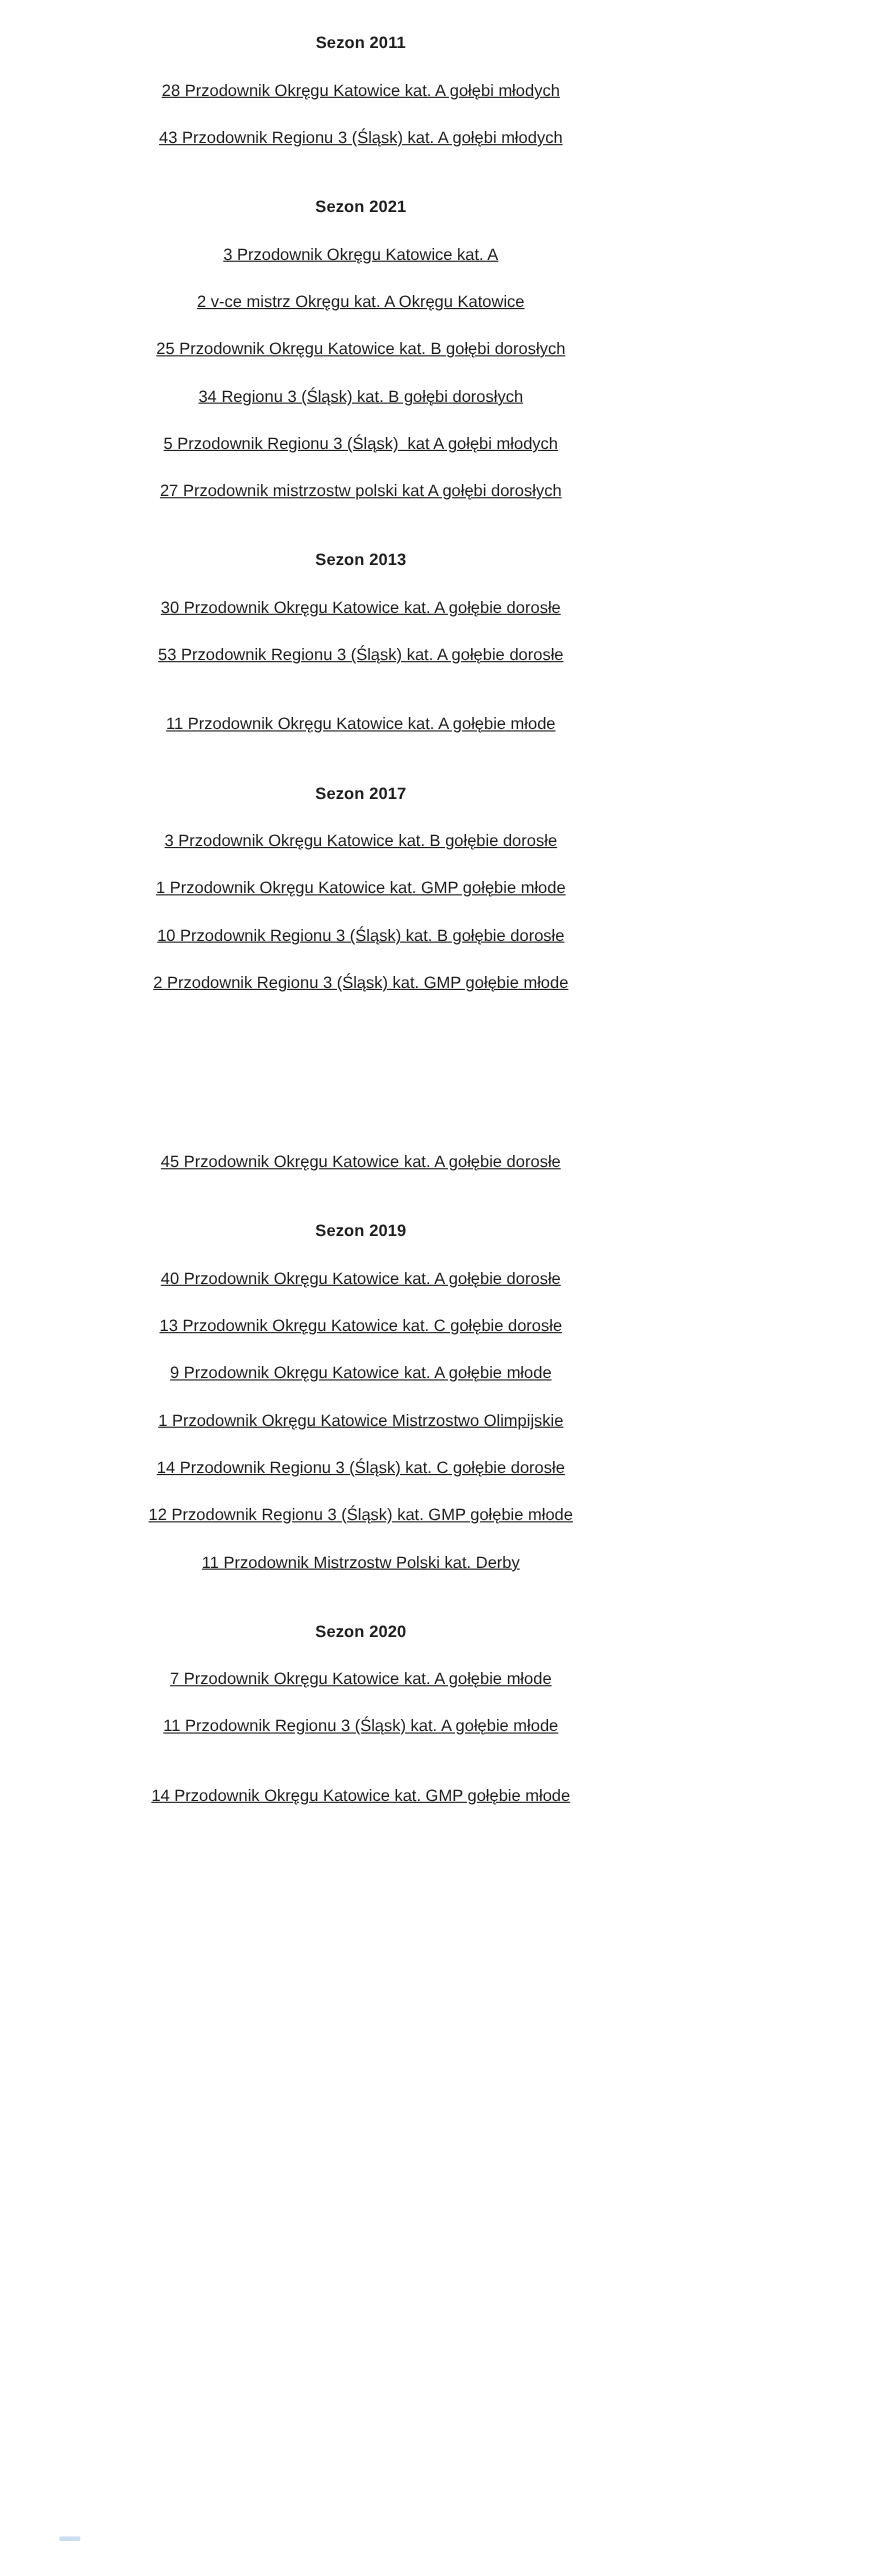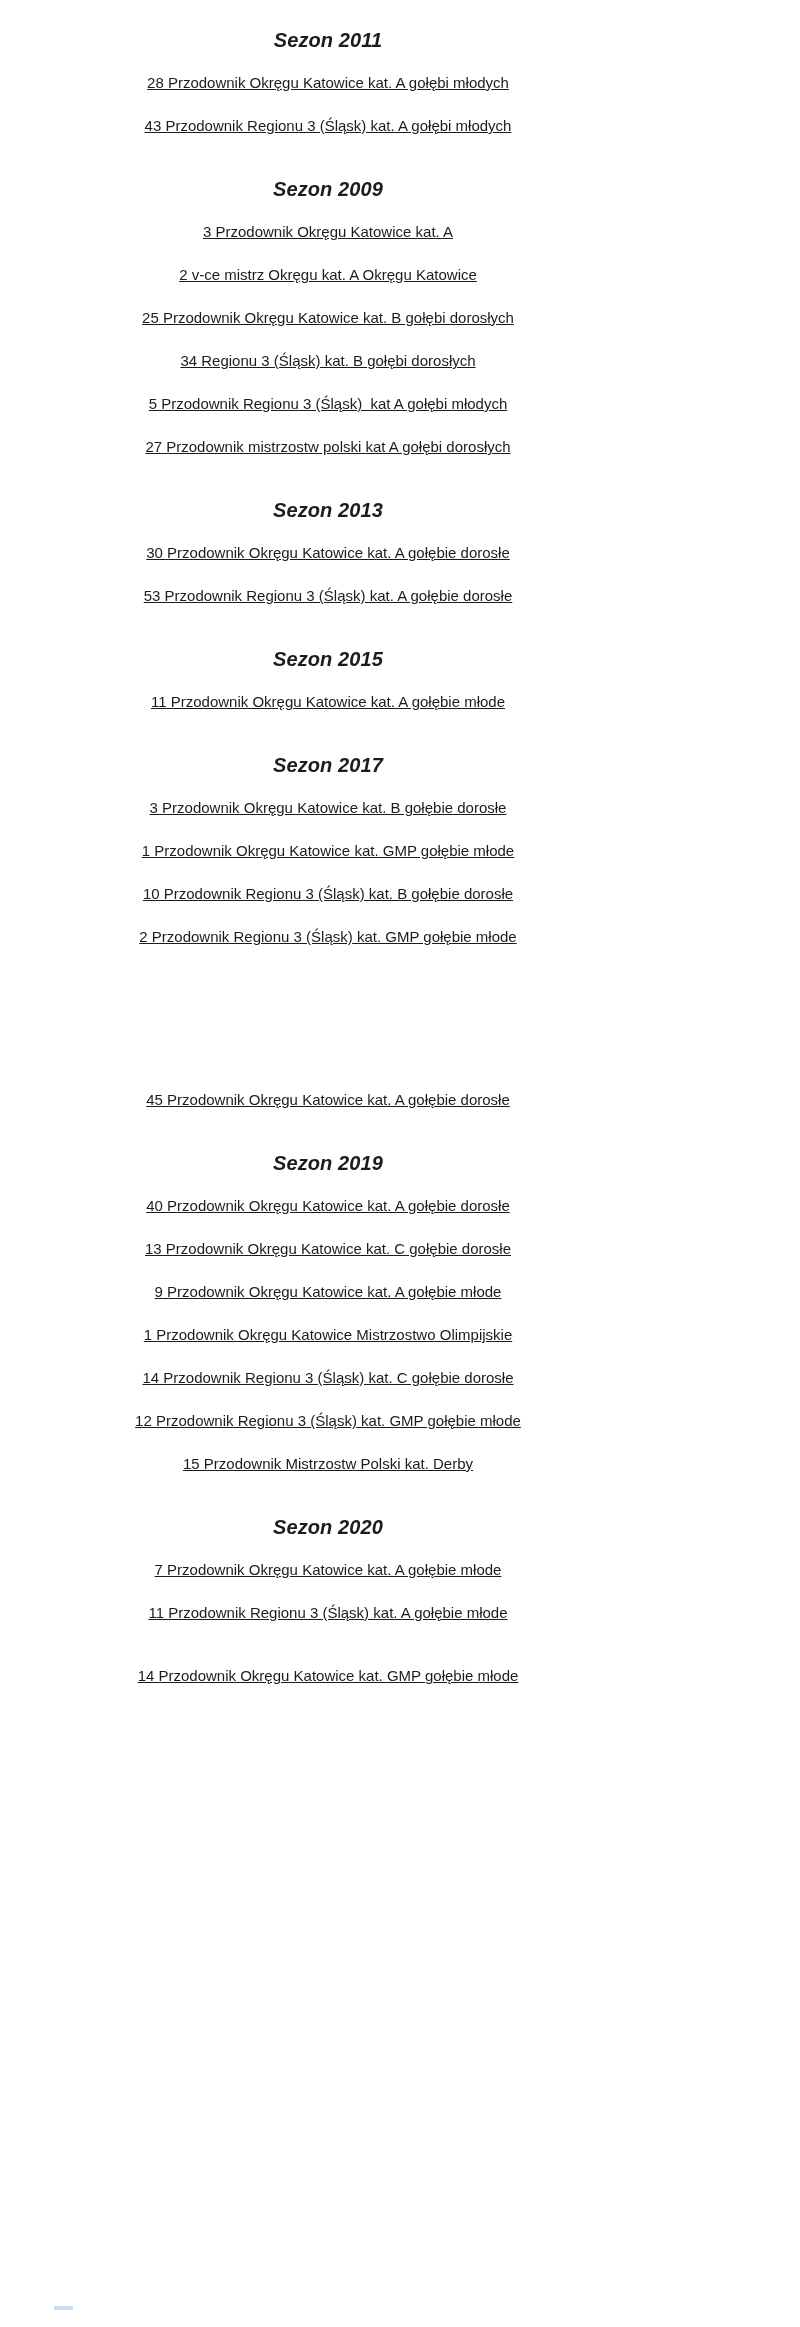--- a/index.html
+++ b/index.html
@@ -23,26 +23,25 @@
   .section {
     margin-top: 43px;      
   }
   .section:first-child {
     margin-top: 0;
   }
   .section.extra-gap {
     margin-top: 143px;     
   }
   .section-title {
-    font-size: 20px;
+    font-size: 15px;
     font-weight: 700;
     line-height: 20px;
     margin: 0 0 23px 0;
     letter-spacing: 0.1px;
-    font-style: italic;
   }
   .achievement {
     font-size: 15px;
     font-weight: 400;
     line-height: 20px;
     margin: 1px 0 23px 0;
     white-space: pre-wrap;
     text-decoration: underline;
   }
   .artifact-mark {
@@ -58,56 +57,55 @@
 </head>
 <body>
 
 <div class="page">
     <section class="section">
       <h2 class="section-title">Sezon 2011</h2>
       <p class="achievement">28 Przodownik Okręgu Katowice kat. A gołębi młodych</p>
       <p class="achievement">43 Przodownik Regionu 3 (Śląsk) kat. A gołębi młodych</p>
     </section>
     <section class="section">
-      <h2 class="section-title">Sezon 2009</h2>
+      <h2 class="section-title">Sezon 2021</h2>
       <p class="achievement">3 Przodownik Okręgu Katowice kat. A</p>
       <p class="achievement">2 v-ce mistrz Okręgu kat. A Okręgu Katowice</p>
       <p class="achievement">25 Przodownik Okręgu Katowice kat. B gołębi dorosłych</p>
       <p class="achievement">34 Regionu 3 (Śląsk) kat. B gołębi dorosłych</p>
       <p class="achievement">5 Przodownik Regionu 3 (Śląsk)  kat A gołębi młodych</p>
       <p class="achievement">27 Przodownik mistrzostw polski kat A gołębi dorosłych</p>
     </section>
     <section class="section">
       <h2 class="section-title">Sezon 2013</h2>
       <p class="achievement">30 Przodownik Okręgu Katowice kat. A gołębie dorosłe</p>
       <p class="achievement">53 Przodownik Regionu 3 (Śląsk) kat. A gołębie dorosłe</p>
     </section>
     <section class="section">
-      <h2 class="section-title">Sezon 2015</h2>
       <p class="achievement">11 Przodownik Okręgu Katowice kat. A gołębie młode</p>
     </section>
     <section class="section">
       <h2 class="section-title">Sezon 2017</h2>
       <p class="achievement">3 Przodownik Okręgu Katowice kat. B gołębie dorosłe</p>
       <p class="achievement">1 Przodownik Okręgu Katowice kat. GMP gołębie młode</p>
       <p class="achievement">10 Przodownik Regionu 3 (Śląsk) kat. B gołębie dorosłe</p>
       <p class="achievement">2 Przodownik Regionu 3 (Śląsk) kat. GMP gołębie młode</p>
     </section>
     <section class="section extra-gap">
       <p class="achievement">45 Przodownik Okręgu Katowice kat. A gołębie dorosłe</p>
     </section>
     <section class="section">
       <h2 class="section-title">Sezon 2019</h2>
       <p class="achievement">40 Przodownik Okręgu Katowice kat. A gołębie dorosłe</p>
       <p class="achievement">13 Przodownik Okręgu Katowice kat. C gołębie dorosłe</p>
       <p class="achievement">9 Przodownik Okręgu Katowice kat. A gołębie młode</p>
       <p class="achievement">1 Przodownik Okręgu Katowice Mistrzostwo Olimpijskie</p>
       <p class="achievement">14 Przodownik Regionu 3 (Śląsk) kat. C gołębie dorosłe</p>
       <p class="achievement">12 Przodownik Regionu 3 (Śląsk) kat. GMP gołębie młode</p>
-      <p class="achievement">15 Przodownik Mistrzostw Polski kat. Derby</p>
+      <p class="achievement">11 Przodownik Mistrzostw Polski kat. Derby</p>
     </section>
     <section class="section">
       <h2 class="section-title">Sezon 2020</h2>
       <p class="achievement">7 Przodownik Okręgu Katowice kat. A gołębie młode</p>
       <p class="achievement">11 Przodownik Regionu 3 (Śląsk) kat. A gołębie młode</p>
     </section>
     <section class="section">
       <p class="achievement">14 Przodownik Okręgu Katowice kat. GMP gołębie młode</p>
     </section>
   </div>

